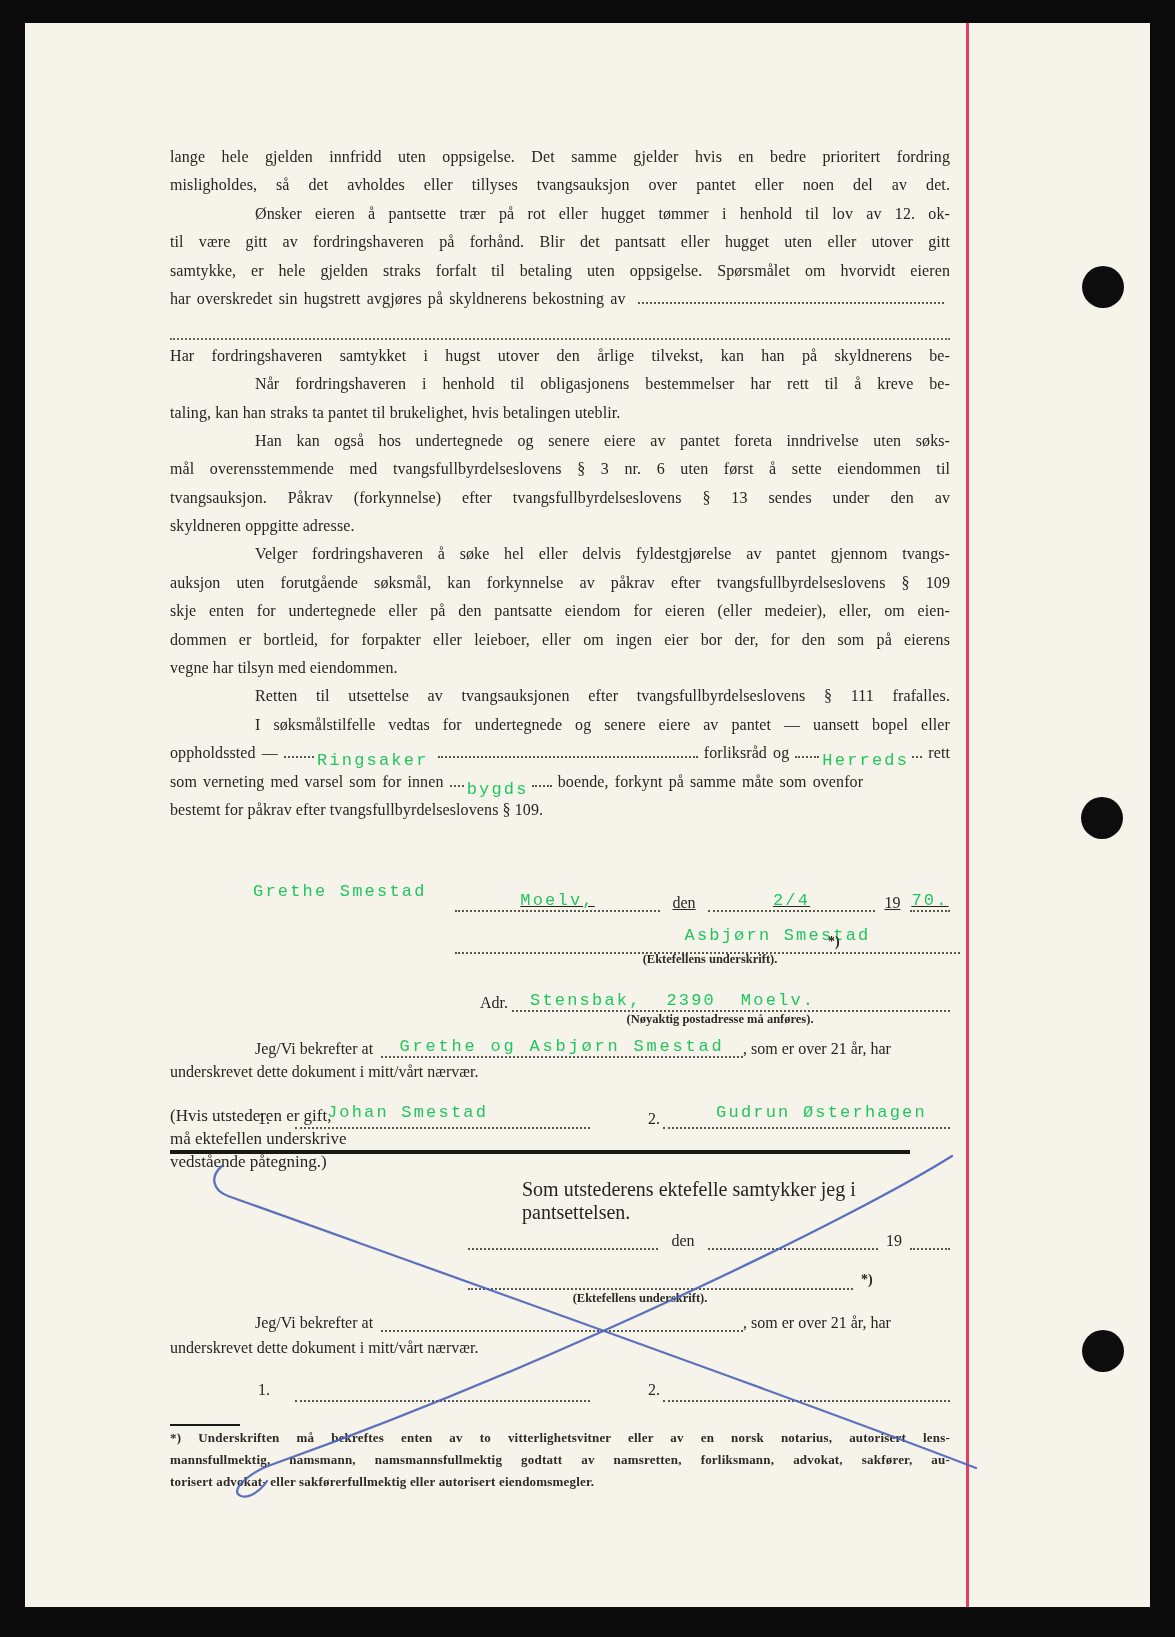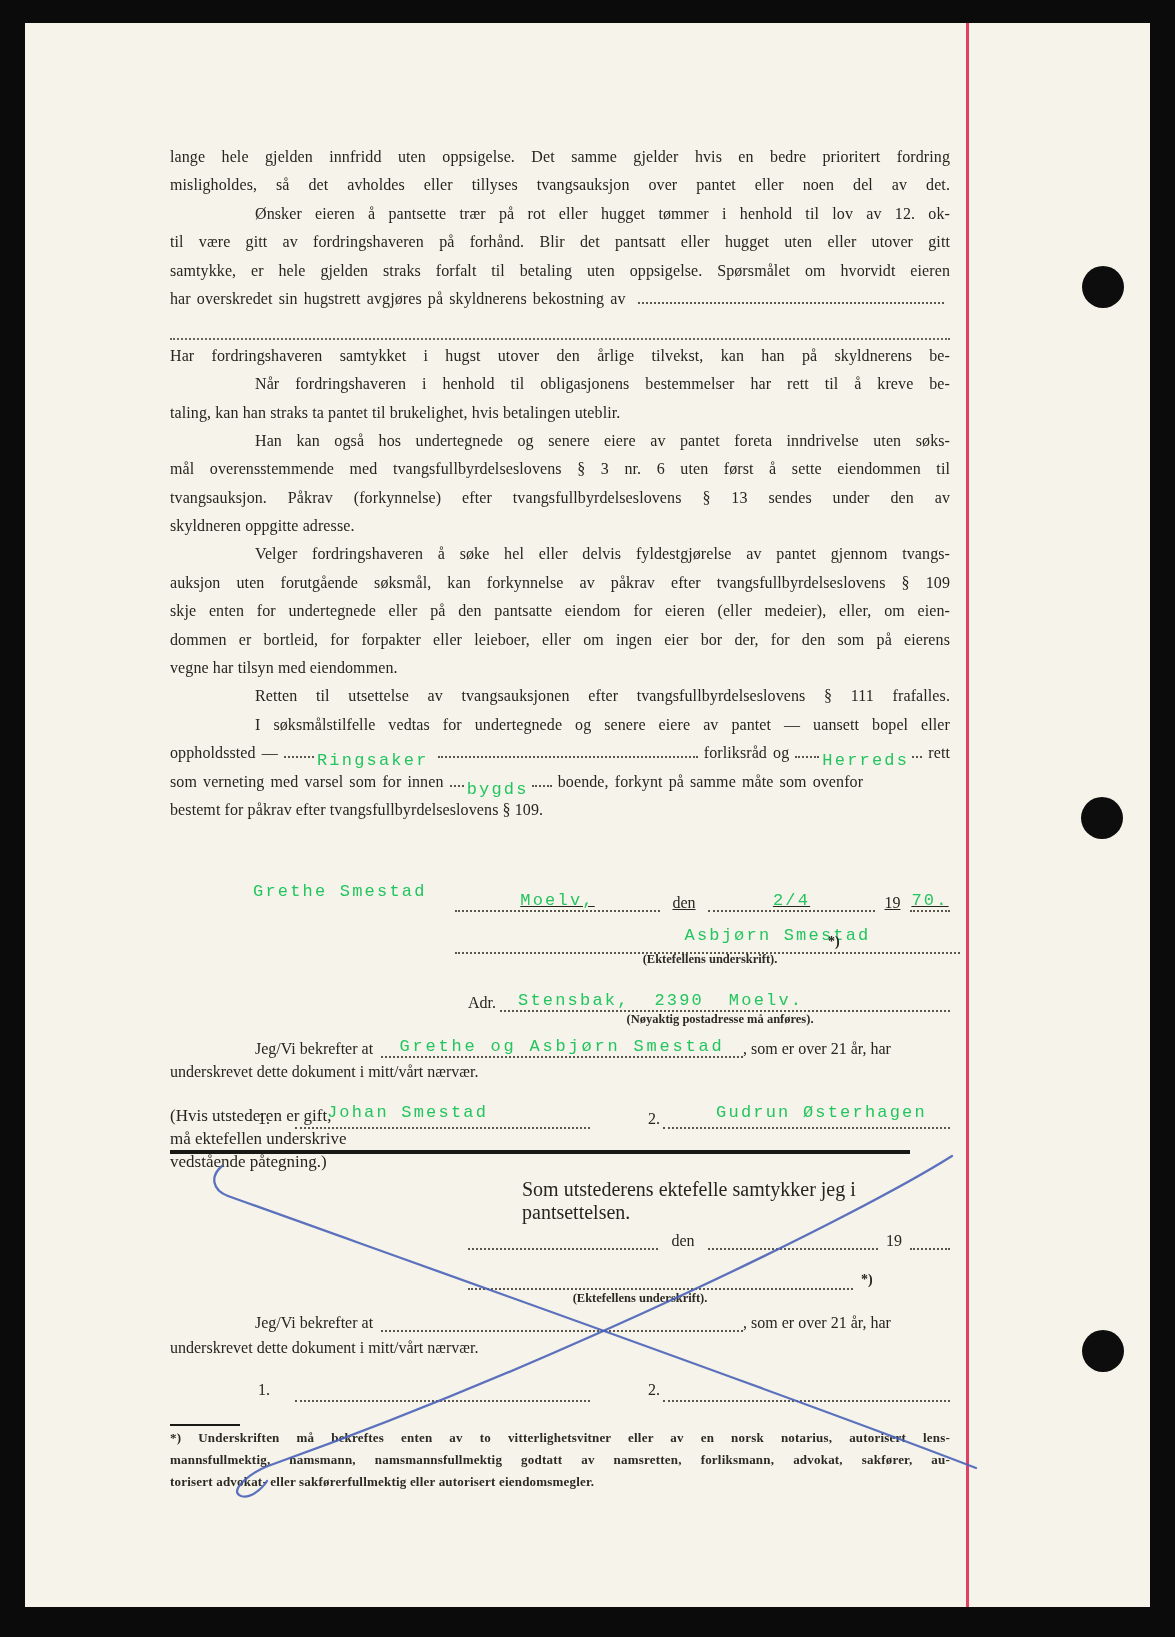--- a/index.html
+++ b/index.html
@@ -110,21 +110,21 @@
     <div class="abs" style="left:35px;top:882px;height:28px;margin-left:48px;">
       <span class="typed">Grethe Smestad</span>
     </div>
     <div class="abs cell" style="left:285px;top:926px;width:365px;height:26px;padding-left:140px;">
       <span class="typed">Asbjørn Smestad</span>
     </div>
     <div class="abs star" style="left:658px;top:934px;">*)</div>
     <div class="cap" style="left:355px;top:952px;width:370px;">(Ektefellens underskrift).</div>
 
     <div class="row" style="left:298px;top:984px;width:482px;height:28px;">
-      <div style="width:32px;">Adr.</div>
+      <div style="width:32px;margin-left:12px;">Adr.</div>
       <div class="cell" style="flex:1;text-align:left;padding-left:18px;">
         <span class="typed">Stensbak,  2390  Moelv.</span>
       </div>
     </div>
     <div class="cap" style="left:395px;top:1012px;width:310px;">(Nøyaktig postadresse må anføres).</div>
 
     <div class="row" style="left:0;top:1030px;width:780px;height:28px;padding-left:85px;box-sizing:border-box;">
       <div style="white-space:pre;">Jeg/Vi bekrefter at</div>
       <div class="cell" style="width:362px;margin-left:8px;">
         <span class="typed" style="letter-spacing:2.8px;">Grethe og Asbjørn Smestad</span>

